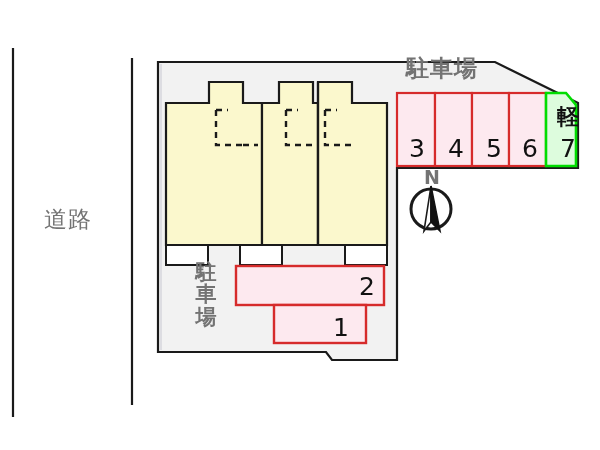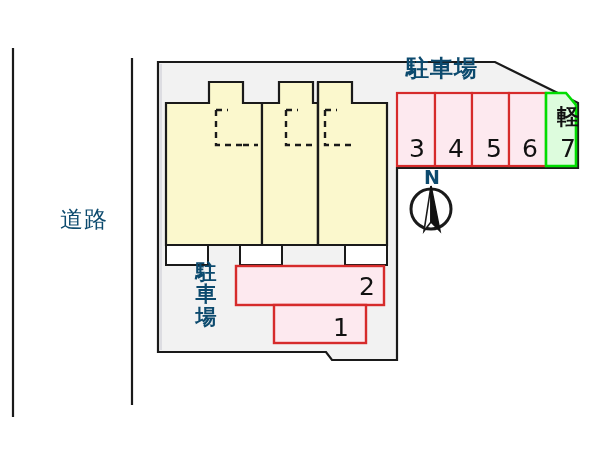--- a/index.html
+++ b/index.html
@@ -8,27 +8,27 @@
     background:#ffffff;
     font-family:"Liberation Sans","DejaVu Sans",sans-serif;
     overflow:hidden;
     position:relative;
   }
   #plan{position:absolute;left:0;top:0;width:600px;height:450px;}
 
   .lbl{
     position:absolute;
     font-family:"DejaVu Sans","Liberation Sans",sans-serif;
-    color:#0c4a6e;
+    color:#737373;
     white-space:pre;
     line-height:1;
     pointer-events:none;
   }
   #road-label{
-    left:60px;top:208px;
+    left:44px;top:208px;
     font-size:23px;
     letter-spacing:1px;
   }
   #parking-label-top{
     left:406px;top:57px;
     font-size:23px;
     letter-spacing:1px;
     font-weight:700;
   }
   #parking-label-bottom{

